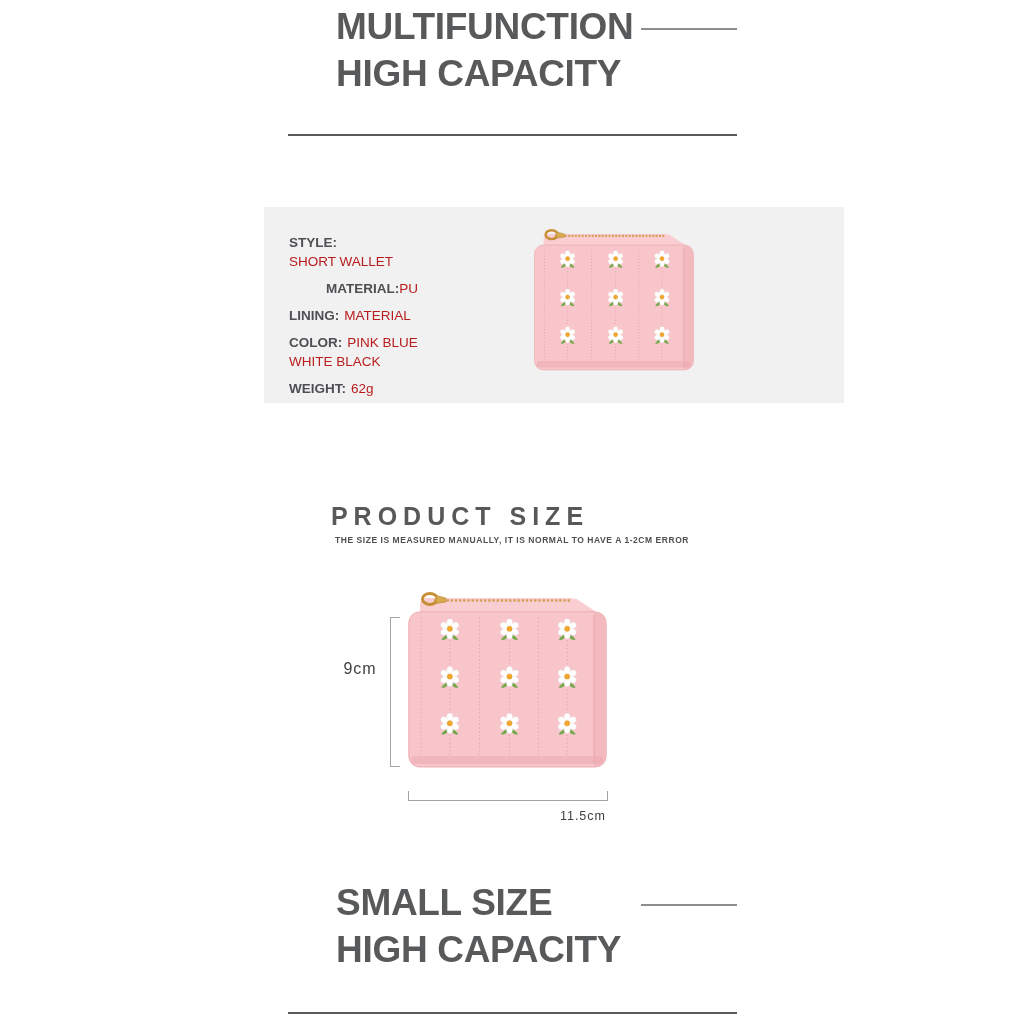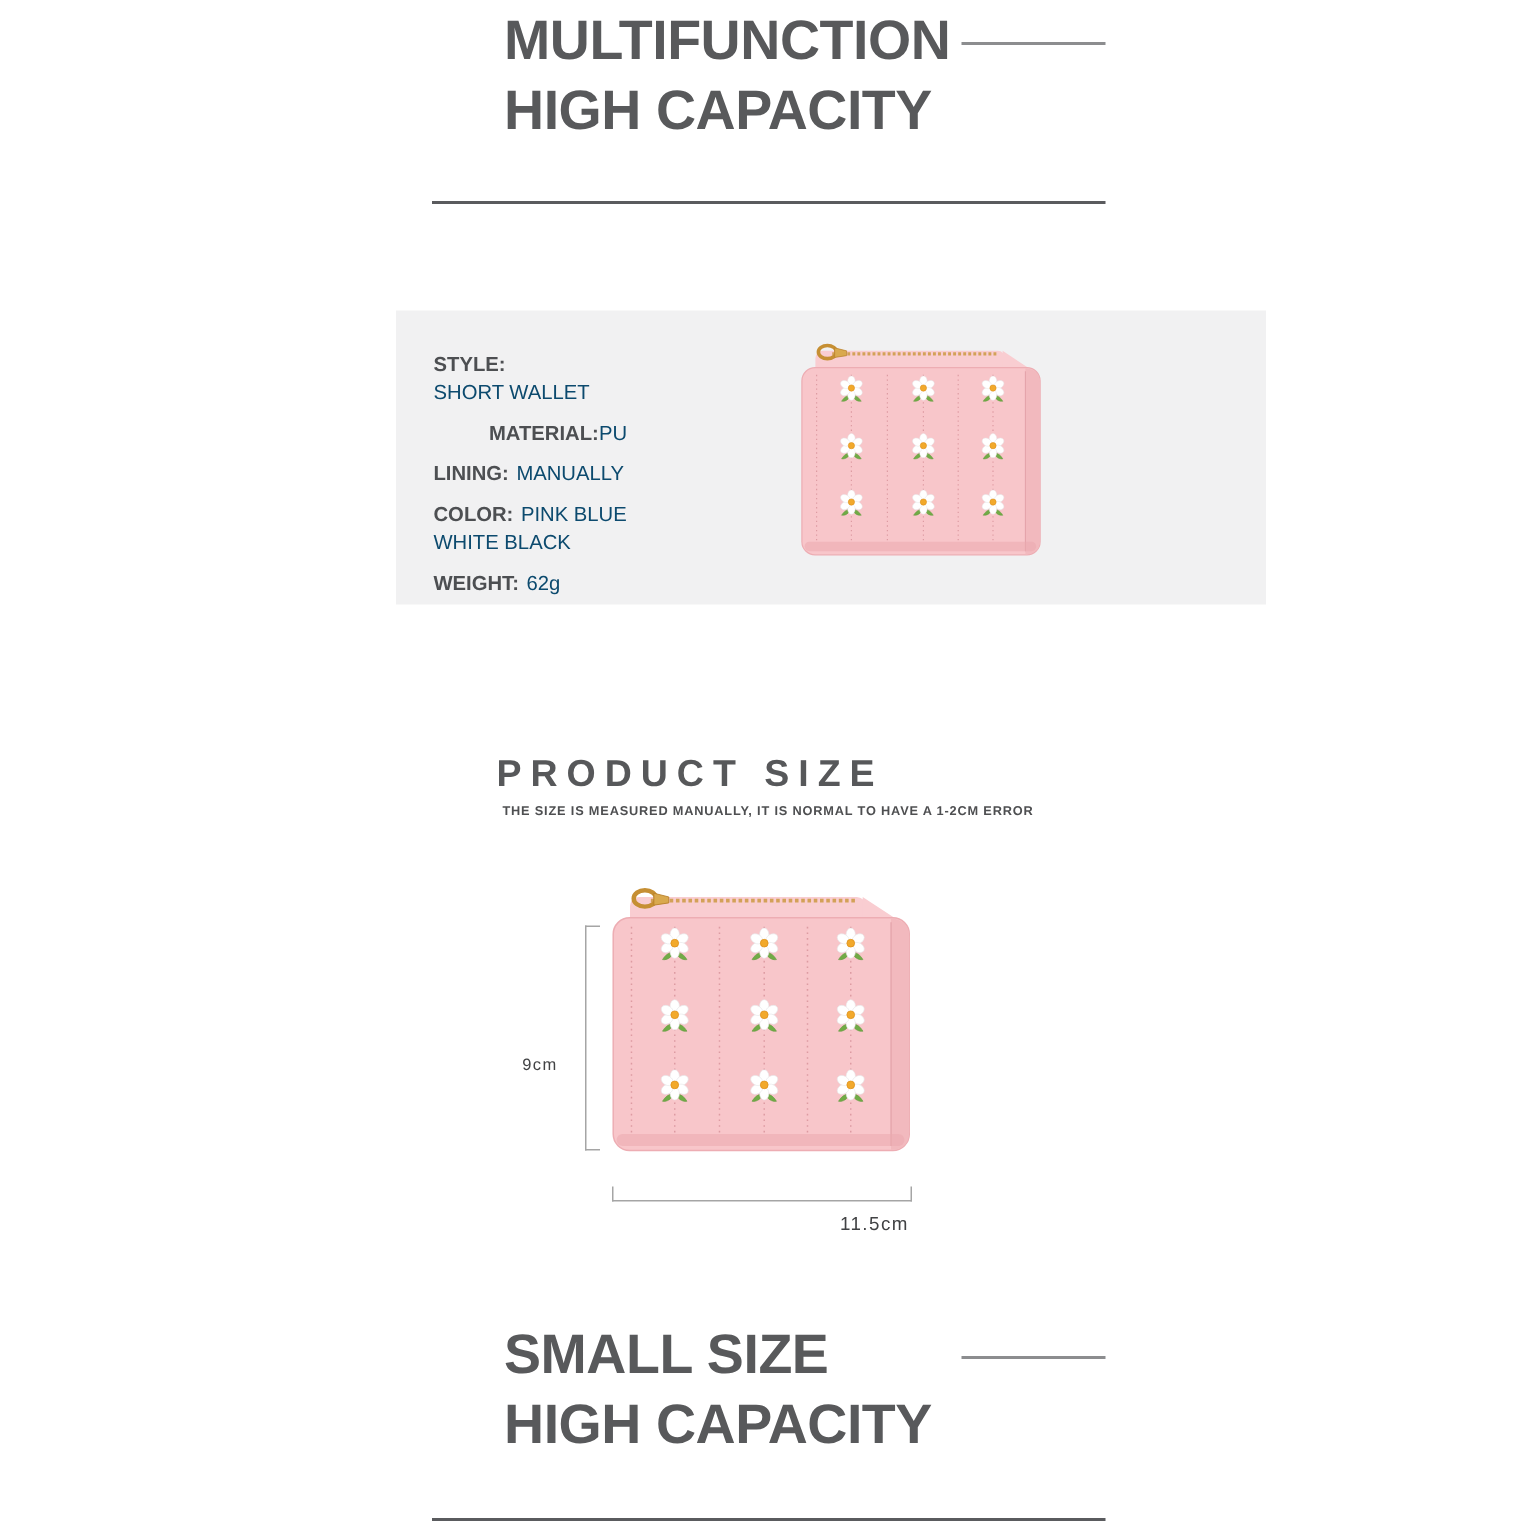--- a/index.html
+++ b/index.html
@@ -22,43 +22,43 @@
   .divider-bottom{top:1012px;}
   
   .specs-panel{position:absolute;left:264px;top:207px;width:580px;height:196px;background:#f1f1f2;}
   .specs-list{position:absolute;left:25px;top:26px;width:152px;}
   .spec-row{
     display:flex;flex-wrap:wrap;column-gap:5px;
     font-size:13.5px;line-height:19px;margin-bottom:8px;
   }
   .spec-row.tight{column-gap:0;margin-left:37px;}
   .spec-label{font-weight:700;color:#4d4f52;}
-  .spec-value{font-weight:400;color:#0c4a6e;}
+  .spec-value{font-weight:400;color:#b91c1c;}
   .wallet-small{position:absolute;left:270px;top:21px;width:160px;height:143px;}
   
   .ps-title{
     position:absolute;left:0;top:502px;width:920px;text-align:center;
     font-size:25px;font-weight:700;letter-spacing:6px;color:#57585a;
   }
   .ps-subtitle{
     position:absolute;left:0;top:535px;width:1024px;text-align:center;
     font-size:8.5px;font-weight:700;letter-spacing:0.55px;color:#4e4f51;
   }
   .wallet-large{position:absolute;left:408px;top:591px;width:199px;height:177px;}
   .v-bracket{
     position:absolute;left:390px;top:617px;width:9px;height:148px;
     border-left:1px solid #a5a5a5;border-top:1px solid #a5a5a5;border-bottom:1px solid #a5a5a5;
   }
   .h-bracket{
     position:absolute;left:408px;top:791px;width:198px;height:9px;
     border-left:1px solid #a5a5a5;border-right:1px solid #a5a5a5;border-bottom:1px solid #a5a5a5;
   }
   .height-label{
-    position:absolute;left:338px;top:704px;width:44px;text-align:center;
-    font-size:11px;color:#414244;letter-spacing:1px;
+    position:absolute;left:338px;top:660px;width:44px;text-align:center;
+    font-size:16px;color:#414244;letter-spacing:1px;
   }
   .width-label{
     position:absolute;left:408px;top:809px;width:198px;text-align:right;
     font-size:12.5px;color:#414244;letter-spacing:1px;
   }
   .defs-svg{position:absolute;width:0;height:0;}
 </style>
 </head>
 <body>
 
@@ -130,21 +130,21 @@
       <div class="spec-row">
         <span class="spec-label">STYLE:</span>
         <span class="spec-value">SHORT WALLET</span>
       </div>
       <div class="spec-row tight">
         <span class="spec-label">MATERIAL:</span>
         <span class="spec-value">PU</span>
       </div>
       <div class="spec-row">
         <span class="spec-label">LINING:</span>
-        <span class="spec-value">MANUALLY</span>
+        <span class="spec-value">MATERIAL</span>
       </div>
       <div class="spec-row">
         <span class="spec-label">COLOR:</span>
         <span class="spec-value">PINK BLUE</span>
         <span class="spec-value">WHITE BLACK</span>
       </div>
       <div class="spec-row">
         <span class="spec-label">WEIGHT:</span>
         <span class="spec-value">62g</span>
       </div>

